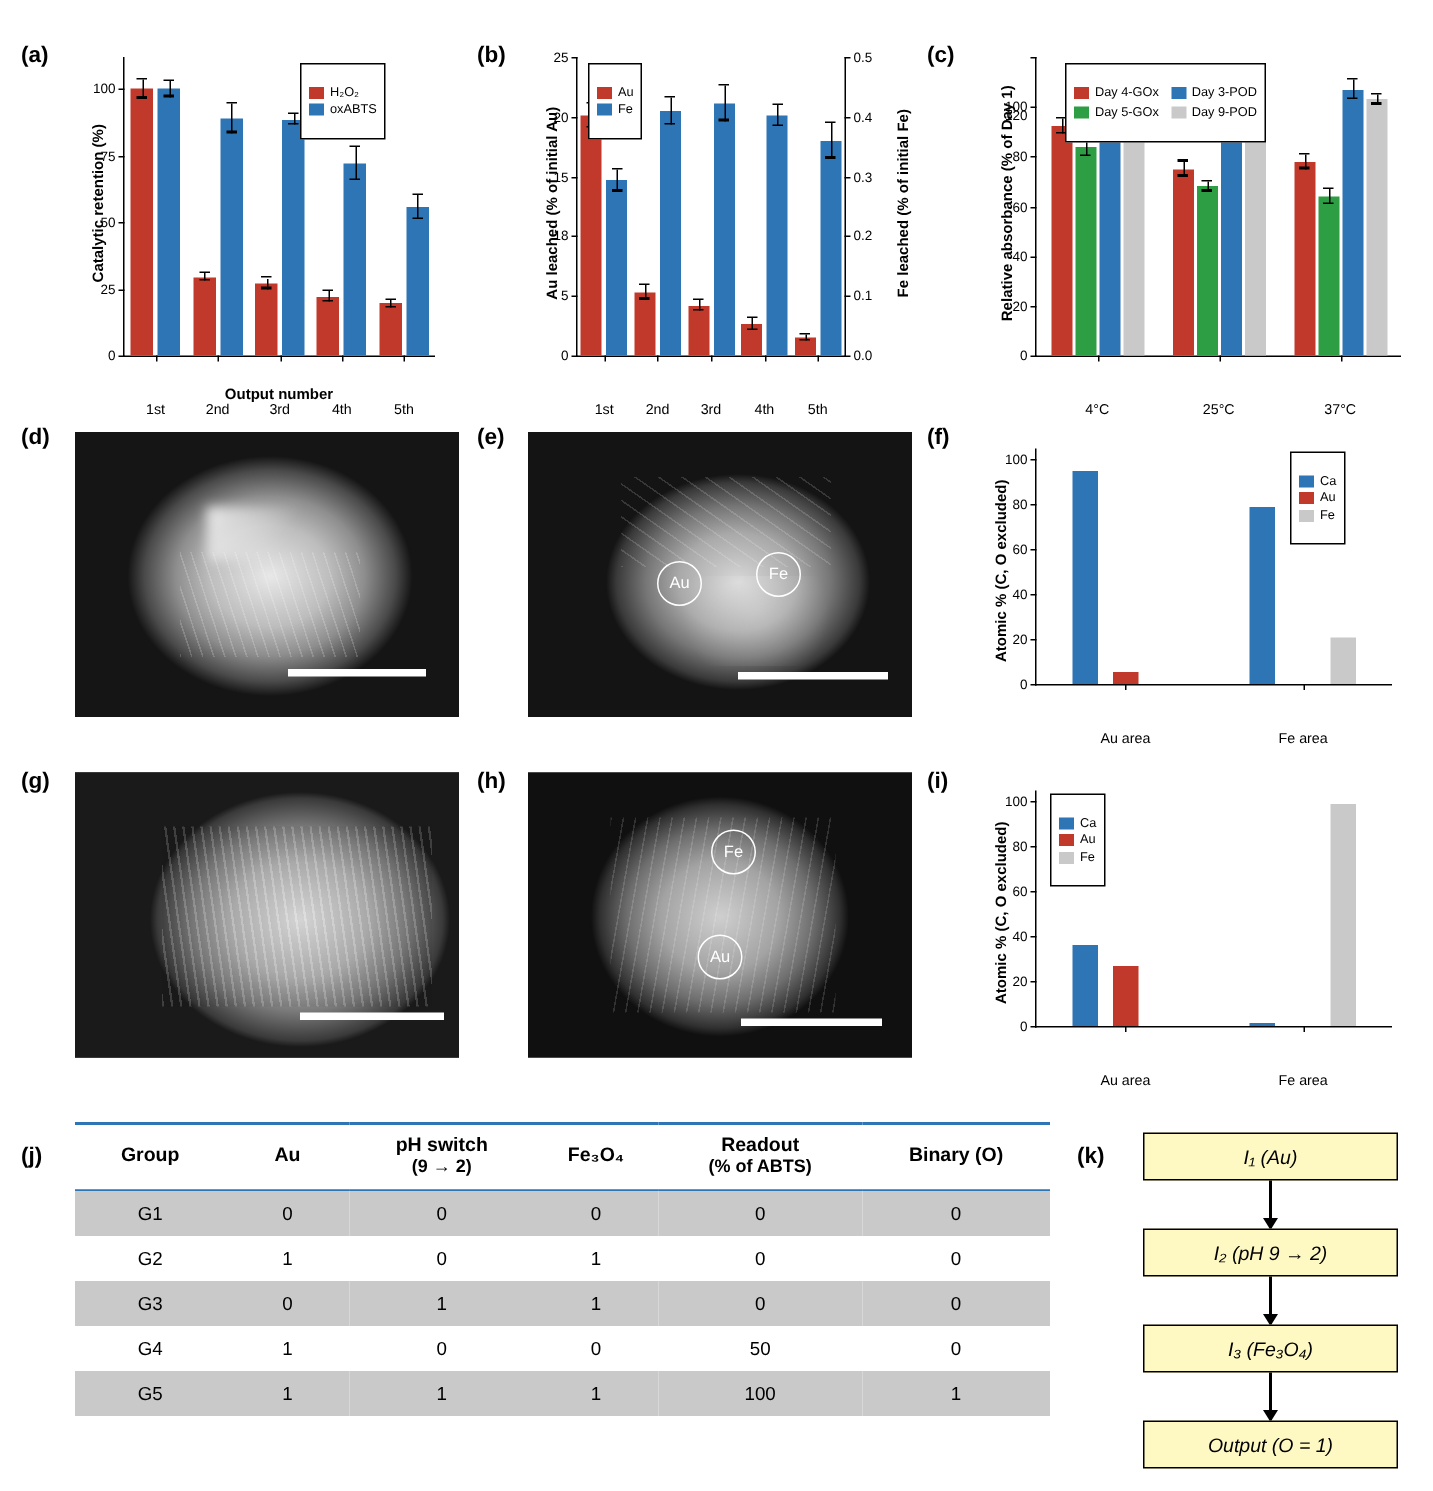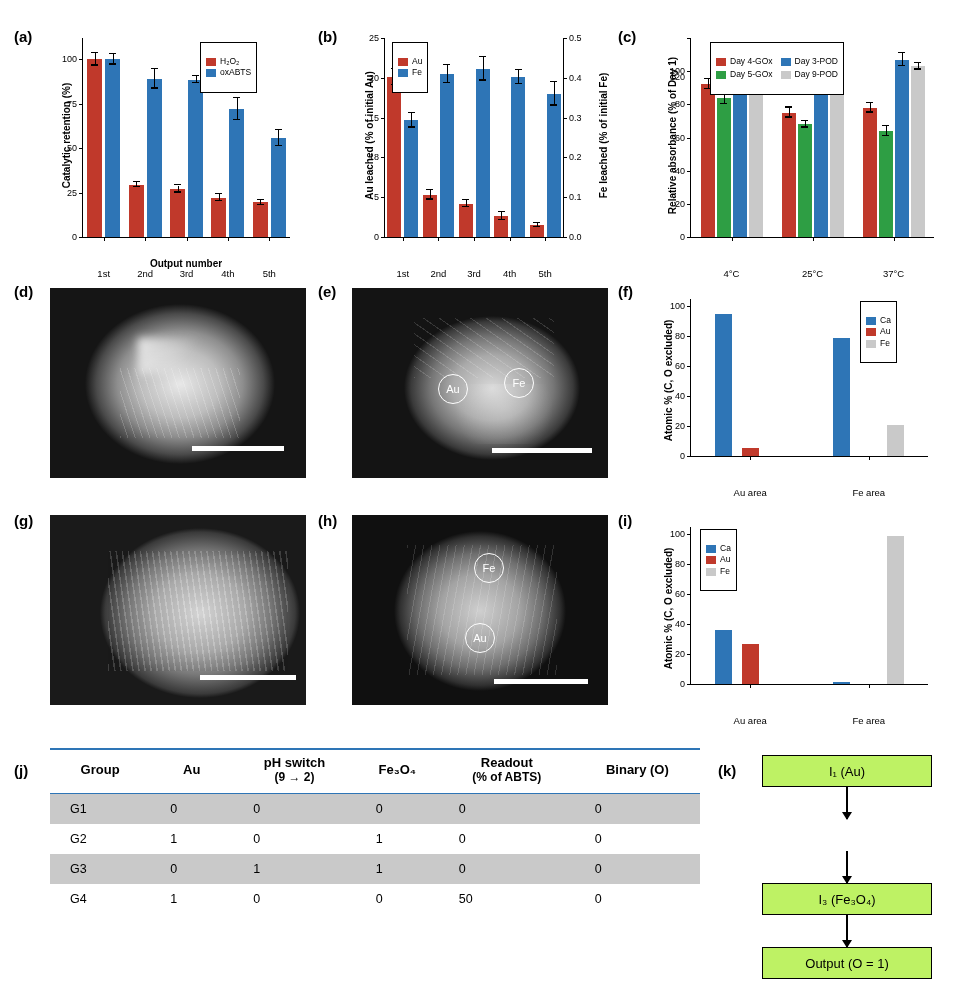--- a/index.html
+++ b/index.html
@@ -121,38 +121,40 @@
     border-collapse: collapse;
     font-size: 12.5px;
   }
   .tbl th {
     font-weight: 700;
     padding: 5px 4px 9px 4px;
     text-align: center;
     font-size: 13px;
   }
   .tbl td {
+    text-align: center;
     padding: 8px 20px;
     font-size: 12.5px;
   }
   .tbl .hdrline-top { border-top: 2.2px solid #2e75b6; }
   .tbl .hdrline-bot { border-bottom: 1.4px solid #2e75b6; }
   .tbl tr.alt td { background: #c9c9c9; }
   .tbl .sub { font-weight: 700; font-size: 12px; display:block; }
 
   
   .flowbox {
     position: absolute;
     border: 1.4px solid #000;
-    background: #bef264;
+    background: #fef9c3;
     display: flex;
     align-items: center;
     justify-content: center;
     font-size: 13px;
     text-align: center;
+    font-style: italic;
   }
   .arrow {
     position: absolute;
     width: 1.6px;
     background: #000;
   }
   .arrow::after {
     content: "";
     position: absolute;
     left: -4px;
@@ -599,24 +601,33 @@
         <td>0</td>
       </tr>
       <tr>
         <td>G4</td>
         <td>1</td>
         <td>0</td>
         <td>0</td>
         <td>50</td>
         <td>0</td>
       </tr>
+      <tr class="alt">
+        <td>G5</td>
+        <td>1</td>
+        <td>1</td>
+        <td>1</td>
+        <td>100</td>
+        <td>1</td>
+      </tr>
     </tbody>
 </table>
 
 <div class="panel-label" style="left:718px; top:762px;">(k)</div>
 <div class="fig" style="left:754px; top:755px; width:190px; height:220px;">
   <div class="flowbox" style="left:8px; top:0px; width:170px; height:32px;">I₁ (Au)</div>
   <div class="arrow" style="left:92px; top:32px; height:32px;"></div>
+  <div class="flowbox" style="left:8px; top:64px; width:170px; height:32px;">I₂ (pH 9 → 2)</div>
   <div class="arrow" style="left:92px; top:96px; height:32px;"></div>
   <div class="flowbox" style="left:8px; top:128px; width:170px; height:32px;">I₃ (Fe₃O₄)</div>
   <div class="arrow" style="left:92px; top:160px; height:32px;"></div>
   <div class="flowbox" style="left:8px; top:192px; width:170px; height:32px;">Output (O = 1)</div>
 </div>
 
 </body></html>

